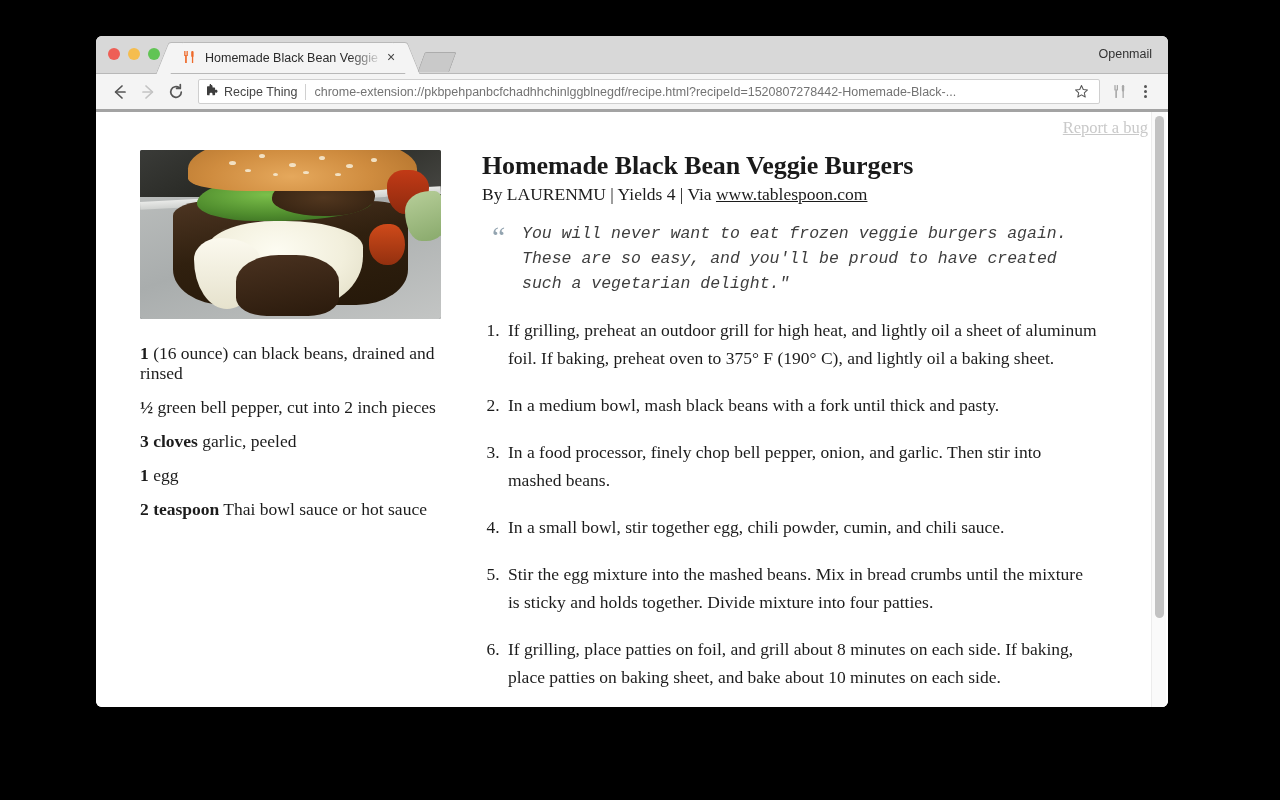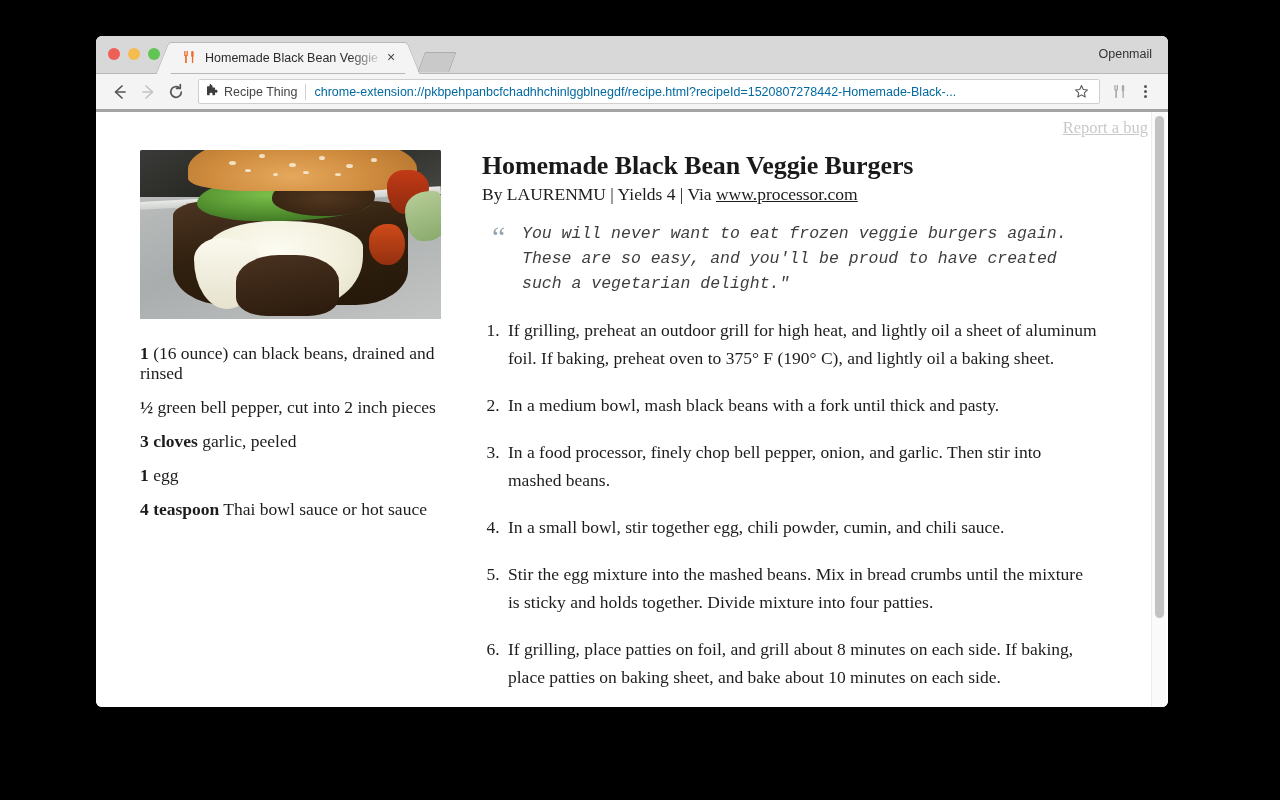--- a/index.html
+++ b/index.html
@@ -176,21 +176,21 @@
   .omni-sep {
     flex: 0 0 1px;
     width: 1px;
     height: 16px;
     background: #d0d0d0;
     margin: 0 8px;
   }
   .omni-url {
     flex: 1 1 auto;
     font-size: 12.5px;
-    color: #0369a1;
+    color: #737373;
     white-space: nowrap;
     overflow: hidden;
   }
   .star-btn {
     flex: 0 0 22px;
     width: 22px;
     height: 22px;
     display: flex;
     align-items: center;
     justify-content: center;
@@ -543,27 +543,27 @@
             <span class="ph-layer ph-sauce"></span>
             <span class="ph-layer ph-sauce2"></span>
             <span class="ph-layer ph-leaf-right"></span>
           </div>
 
           <div class="ingredients">
             <div class="ingredient"><b>1</b><span> (16 ounce) can black beans, drained and rinsed</span></div>
             <div class="ingredient"><b>½</b><span> green bell pepper, cut into 2 inch pieces</span></div>
             <div class="ingredient"><b>3 cloves</b><span> garlic, peeled</span></div>
             <div class="ingredient"><b>1</b><span> egg</span></div>
-            <div class="ingredient"><b>4 teaspoon</b><span> Thai bowl sauce or hot sauce</span></div>
+            <div class="ingredient"><b>2 teaspoon</b><span> Thai bowl sauce or hot sauce</span></div>
           </div>
         </div>
 
         <div class="right-col">
           <h1 class="recipe-title">Homemade Black Bean Veggie Burgers</h1>
-          <div class="recipe-byline"><span>By </span><span>LAURENMU</span><span> | </span><span>Yields 4</span><span> | </span><span>Via </span><a>www.processor.com</a></div>
+          <div class="recipe-byline"><span>By </span><span>LAURENMU</span><span> | </span><span>Yields 4</span><span> | </span><span>Via </span><a>www.tablespoon.com</a></div>
 
           <div class="blockquote">
             <span class="bq-mark">“</span>
             <span class="bq-text">You will never want to eat frozen veggie burgers again. These are so easy, and you'll be proud to have created such a vegetarian delight."</span>
           </div>
 
           <ol class="directions">
             <li>If grilling, preheat an outdoor grill for high heat, and lightly oil a sheet of aluminum foil. If baking, preheat oven to 375° F (190° C), and lightly oil a baking sheet.</li>
             <li>In a medium bowl, mash black beans with a fork until thick and pasty.</li>
             <li>In a food processor, finely chop bell pepper, onion, and garlic. Then stir into mashed beans.</li>

